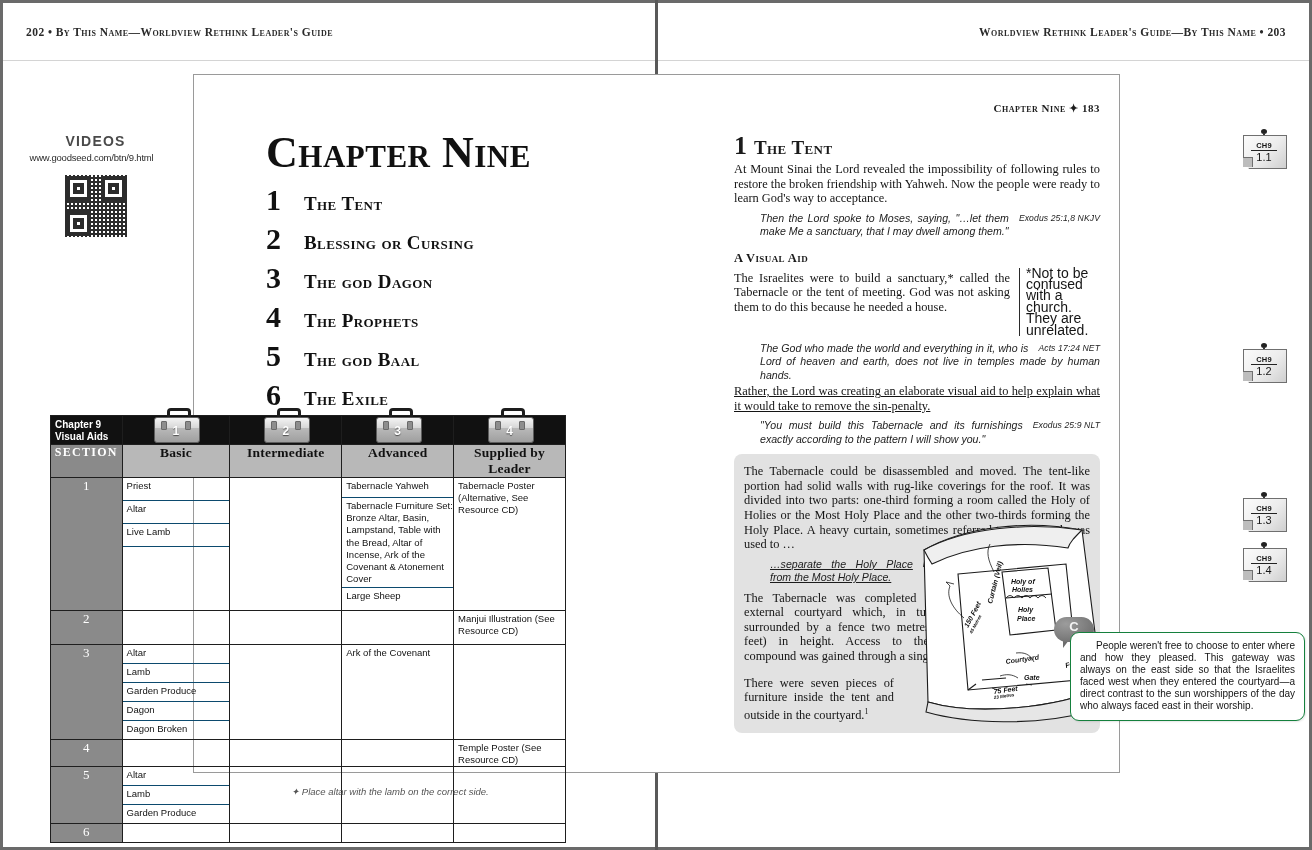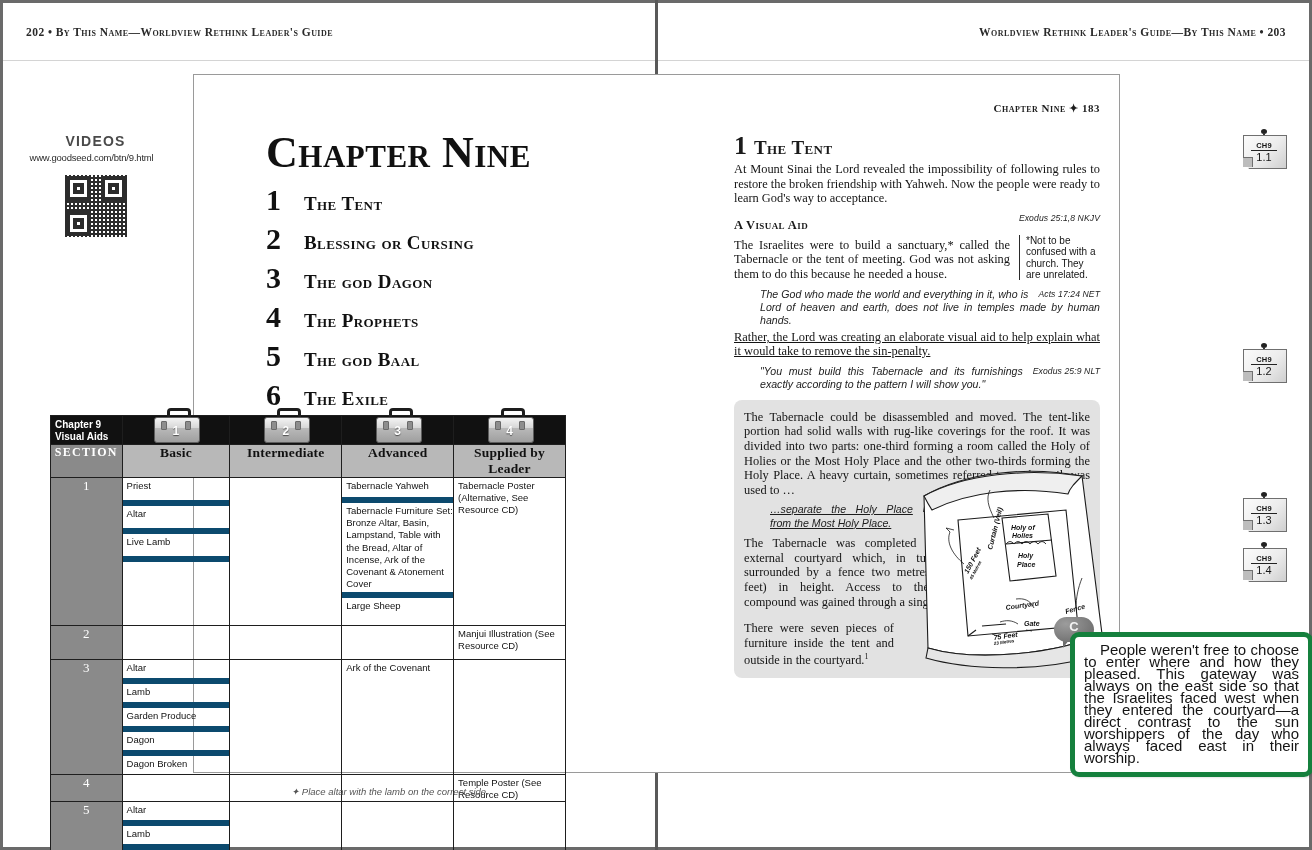--- a/index.html
+++ b/index.html
@@ -124,21 +124,21 @@
   .hdr-section{
     background:#8a8a8a;color:#ffffff;text-align:center;height:17px;
     font-family:Liberation Serif, serif;font-weight:700;font-size:12px;
     font-variant:small-caps;letter-spacing:1.3px;
   }
   .sec-cell{
     background:#8a8a8a;color:#ffffff;text-align:center;vertical-align:middle;
     font-family:"Liberation Serif",serif;font-size:13px;width:70px;
   }
   .cellbox{font-size:9.5px;line-height:12.2px;padding:2px 0 2px 4px;color:#111;}
-  .subcell{border-bottom:6px solid #0c4a6e;}
+  .subcell{border-bottom:1px solid #0c4a6e;}
   .subcell:last-child{border-bottom:none;}
   .nopad{padding:0;}
 
   .col-basic{width:106px;}
   .col-inter{width:110px;}
   .col-adv{width:110px;}
   .col-sup{width:110px;}
 
   
   .tbl-note{
@@ -179,41 +179,41 @@
     float:right;margin-left:10px;
   }
   .subhead{
     font-family:"Liberation Serif",serif;font-weight:700;font-size:12.5px;
     font-variant:small-caps;letter-spacing:.4px;margin-top:12px;
   }
   .sidenote-row{display:flex;gap:9px;align-items:flex-start;margin-top:2px;}
   .sidenote-row .maincol{flex:1;}
   .sidenote{
     width:74px;border-left:1px solid #2a2a2a;padding-left:6px;
-    font-family:"Liberation Sans",sans-serif;font-size:10px;line-height:11.4px;
+    font-family:"Liberation Sans",sans-serif;font-size:14px;line-height:11.4px;
     color:#141414;
   }
   .u{text-decoration:underline;}
   .shaded{
     background:#e2e2e2;border-radius:8px;margin-top:8px;padding:7px 10px 10px 10px;
     position:relative;
   }
   .shaded p.para{text-align:justify;}
   .narrow{width:225px;}
   .footnote-sup{font-size:8px;vertical-align:super;}
 
   
   .scroll-ill{position:absolute;right:-6px;top:58px;width:200px;height:215px;}
 
   
   .callout{
     position:absolute;left:1070px;top:632px;width:215px;
-    background:#ffffff;border:5px solid #15803d;border-radius:9px;
+    background:#ffffff;border:1px solid #15803d;border-radius:9px;
     padding:7px 9px 8px 9px;
-    font-family:"Liberation Sans",sans-serif;font-size:15px;line-height:12px;
+    font-family:"Liberation Sans",sans-serif;font-size:10px;line-height:12px;
     text-align:justify;color:#141414;
     box-shadow:1px 1px 2px rgba(0,0,0,.10);
   }
   .callout .indent{display:inline-block;width:16px;}
   .bubble-icon{
     position:absolute;left:1054px;top:617px;width:40px;height:32px;
   }
   .bubble-icon .b{
     position:absolute;left:0;top:0;width:40px;height:25px;border-radius:13px;
     background:radial-gradient(ellipse at 30% 28%, #9c9c9c 0%, #7d7d7d 55%, #636363 100%);
@@ -493,20 +493,21 @@
 
       <div class="sec-head">
         <span class="n">1</span>
         <span class="t">The Tent</span>
       </div>
 
       <p class="para">At Mount Sinai the Lord revealed the impossibility of following rules to restore the broken friendship with Yahweh. Now the people were ready to learn God's way to acceptance.</p>
 
       <div class="quote">
         <span class="ref">Exodus 25:1,8 NKJV</span>
+        <span>Then the Lord spoke to Moses, saying, "…let them make Me a sanctuary, that I may dwell among them."</span>
       </div>
 
       <div class="subhead">A Visual Aid</div>
 
       <div class="sidenote-row">
         <div class="maincol">
           <p class="para">The Israelites were to build a sanctuary,* called the Tabernacle or the tent of meeting. God was not asking them to do this because he needed a house.</p>
         </div>
         <div class="sidenote">*Not to be confused with a church. They are unrelated.</div>
       </div>

